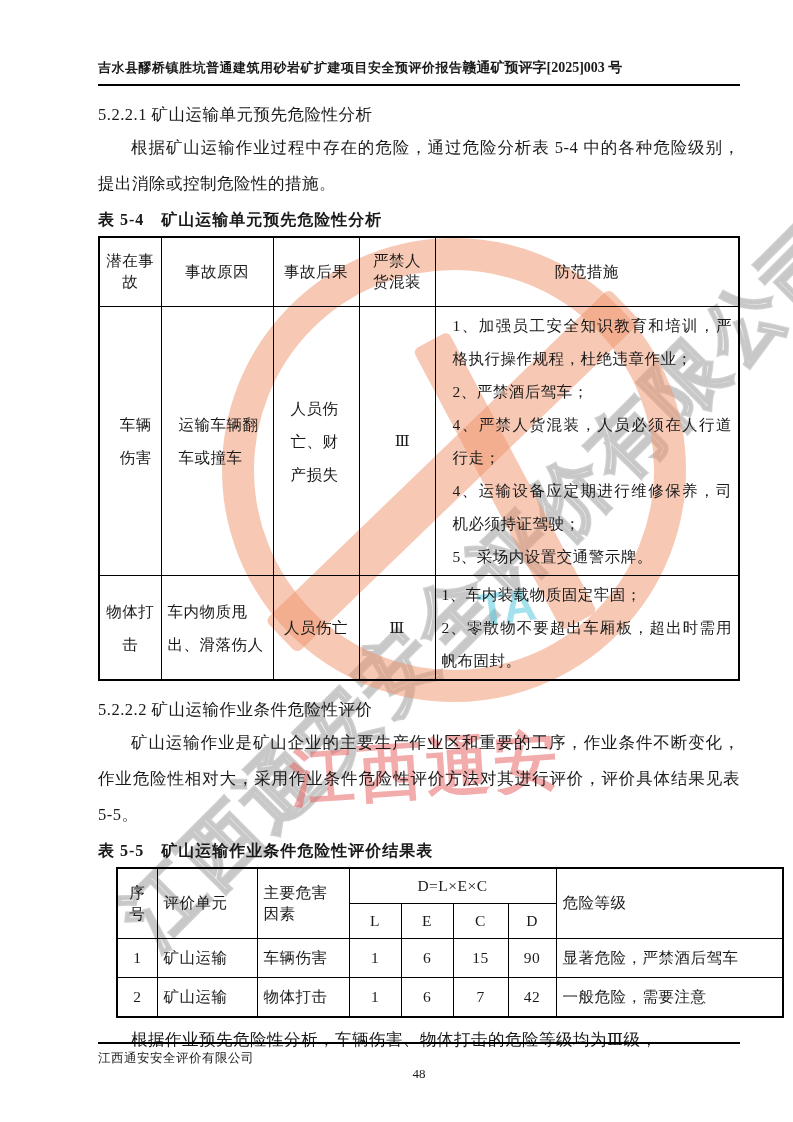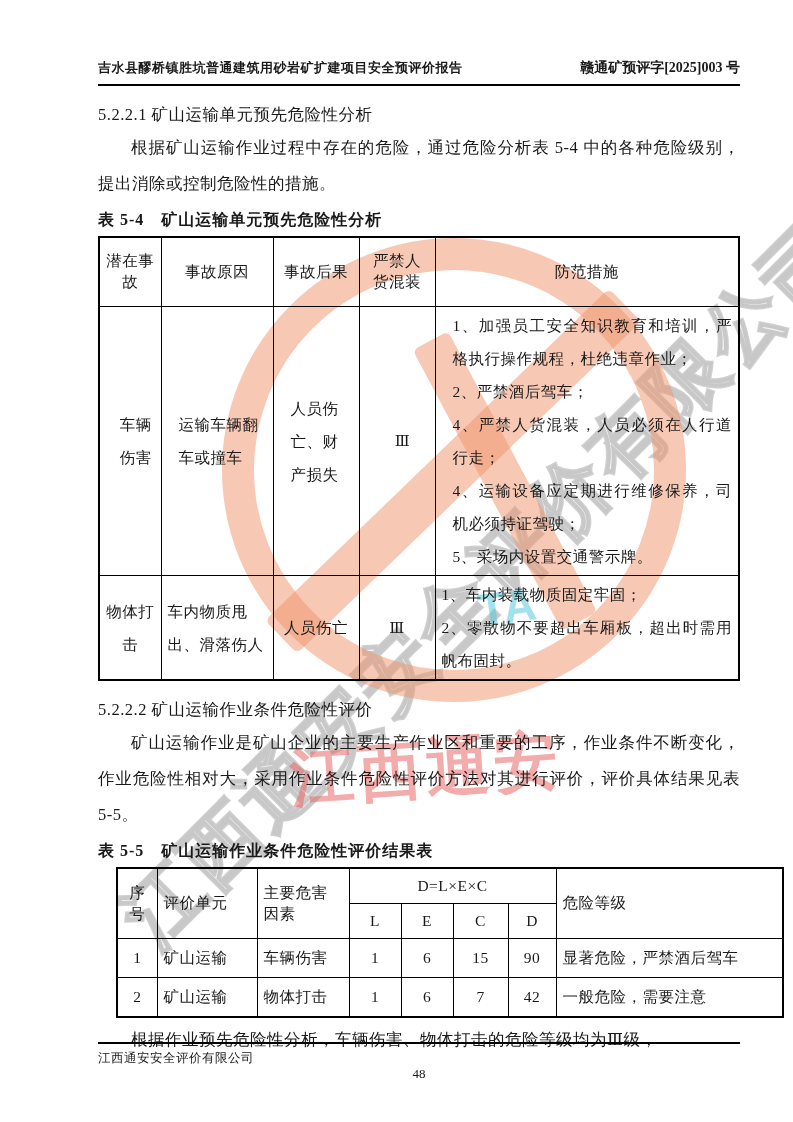--- a/index.html
+++ b/index.html
@@ -18,21 +18,21 @@
            font-size:78px;letter-spacing:4px;white-space:nowrap;
            color:rgba(165,165,165,0.16);-webkit-text-stroke:2.5px rgba(150,150,150,0.45);}
   .wm-red{position:absolute;left:290px;top:726px;transform:rotate(-4deg);
           font-family:"Liberation Sans","DejaVu Sans",sans-serif;font-weight:bold;
           font-size:64px;letter-spacing:4px;white-space:nowrap;color:rgba(233,104,104,0.55);}
   .wm-cyan{position:absolute;left:478px;top:580px;transform:rotate(-8deg);
            font-family:"Liberation Sans","DejaVu Sans",sans-serif;font-weight:bold;
            font-size:46px;color:rgba(88,200,220,0.55);}
   
   .content{position:relative;z-index:2;margin:0 53px 0 98px;}
-  .doc-header{display:flex;justify-content:space-between;align-items:flex-end;
+  .doc-header{display:flex;align-items:flex-end;
               padding-top:59px;padding-bottom:7px;border-bottom:2px solid #000;}
   .doc-header .h-left{font-size:13px;font-weight:bold;letter-spacing:0.5px;}
   .doc-header .h-right{font-size:14px;font-weight:bold;white-space:nowrap;}
   .sec-heading{font-size:16.5px;font-weight:normal;margin:18px 0 0 0;letter-spacing:0.5px;}
   .para{font-size:16.5px;line-height:36px;text-indent:2em;text-align:justify;
         margin:4px 0 0 0;letter-spacing:0.5px;}
   .tbl-caption{font-size:16px;font-weight:bold;text-align:left;margin:8px 0 5px 0;letter-spacing:1px;}
   table{border-collapse:collapse;table-layout:fixed;border-radius:25px;}
   td{border:1px solid #000;font-size:15.5px;vertical-align:middle;padding:2px 6px;
      letter-spacing:0.5px;overflow:hidden;}

